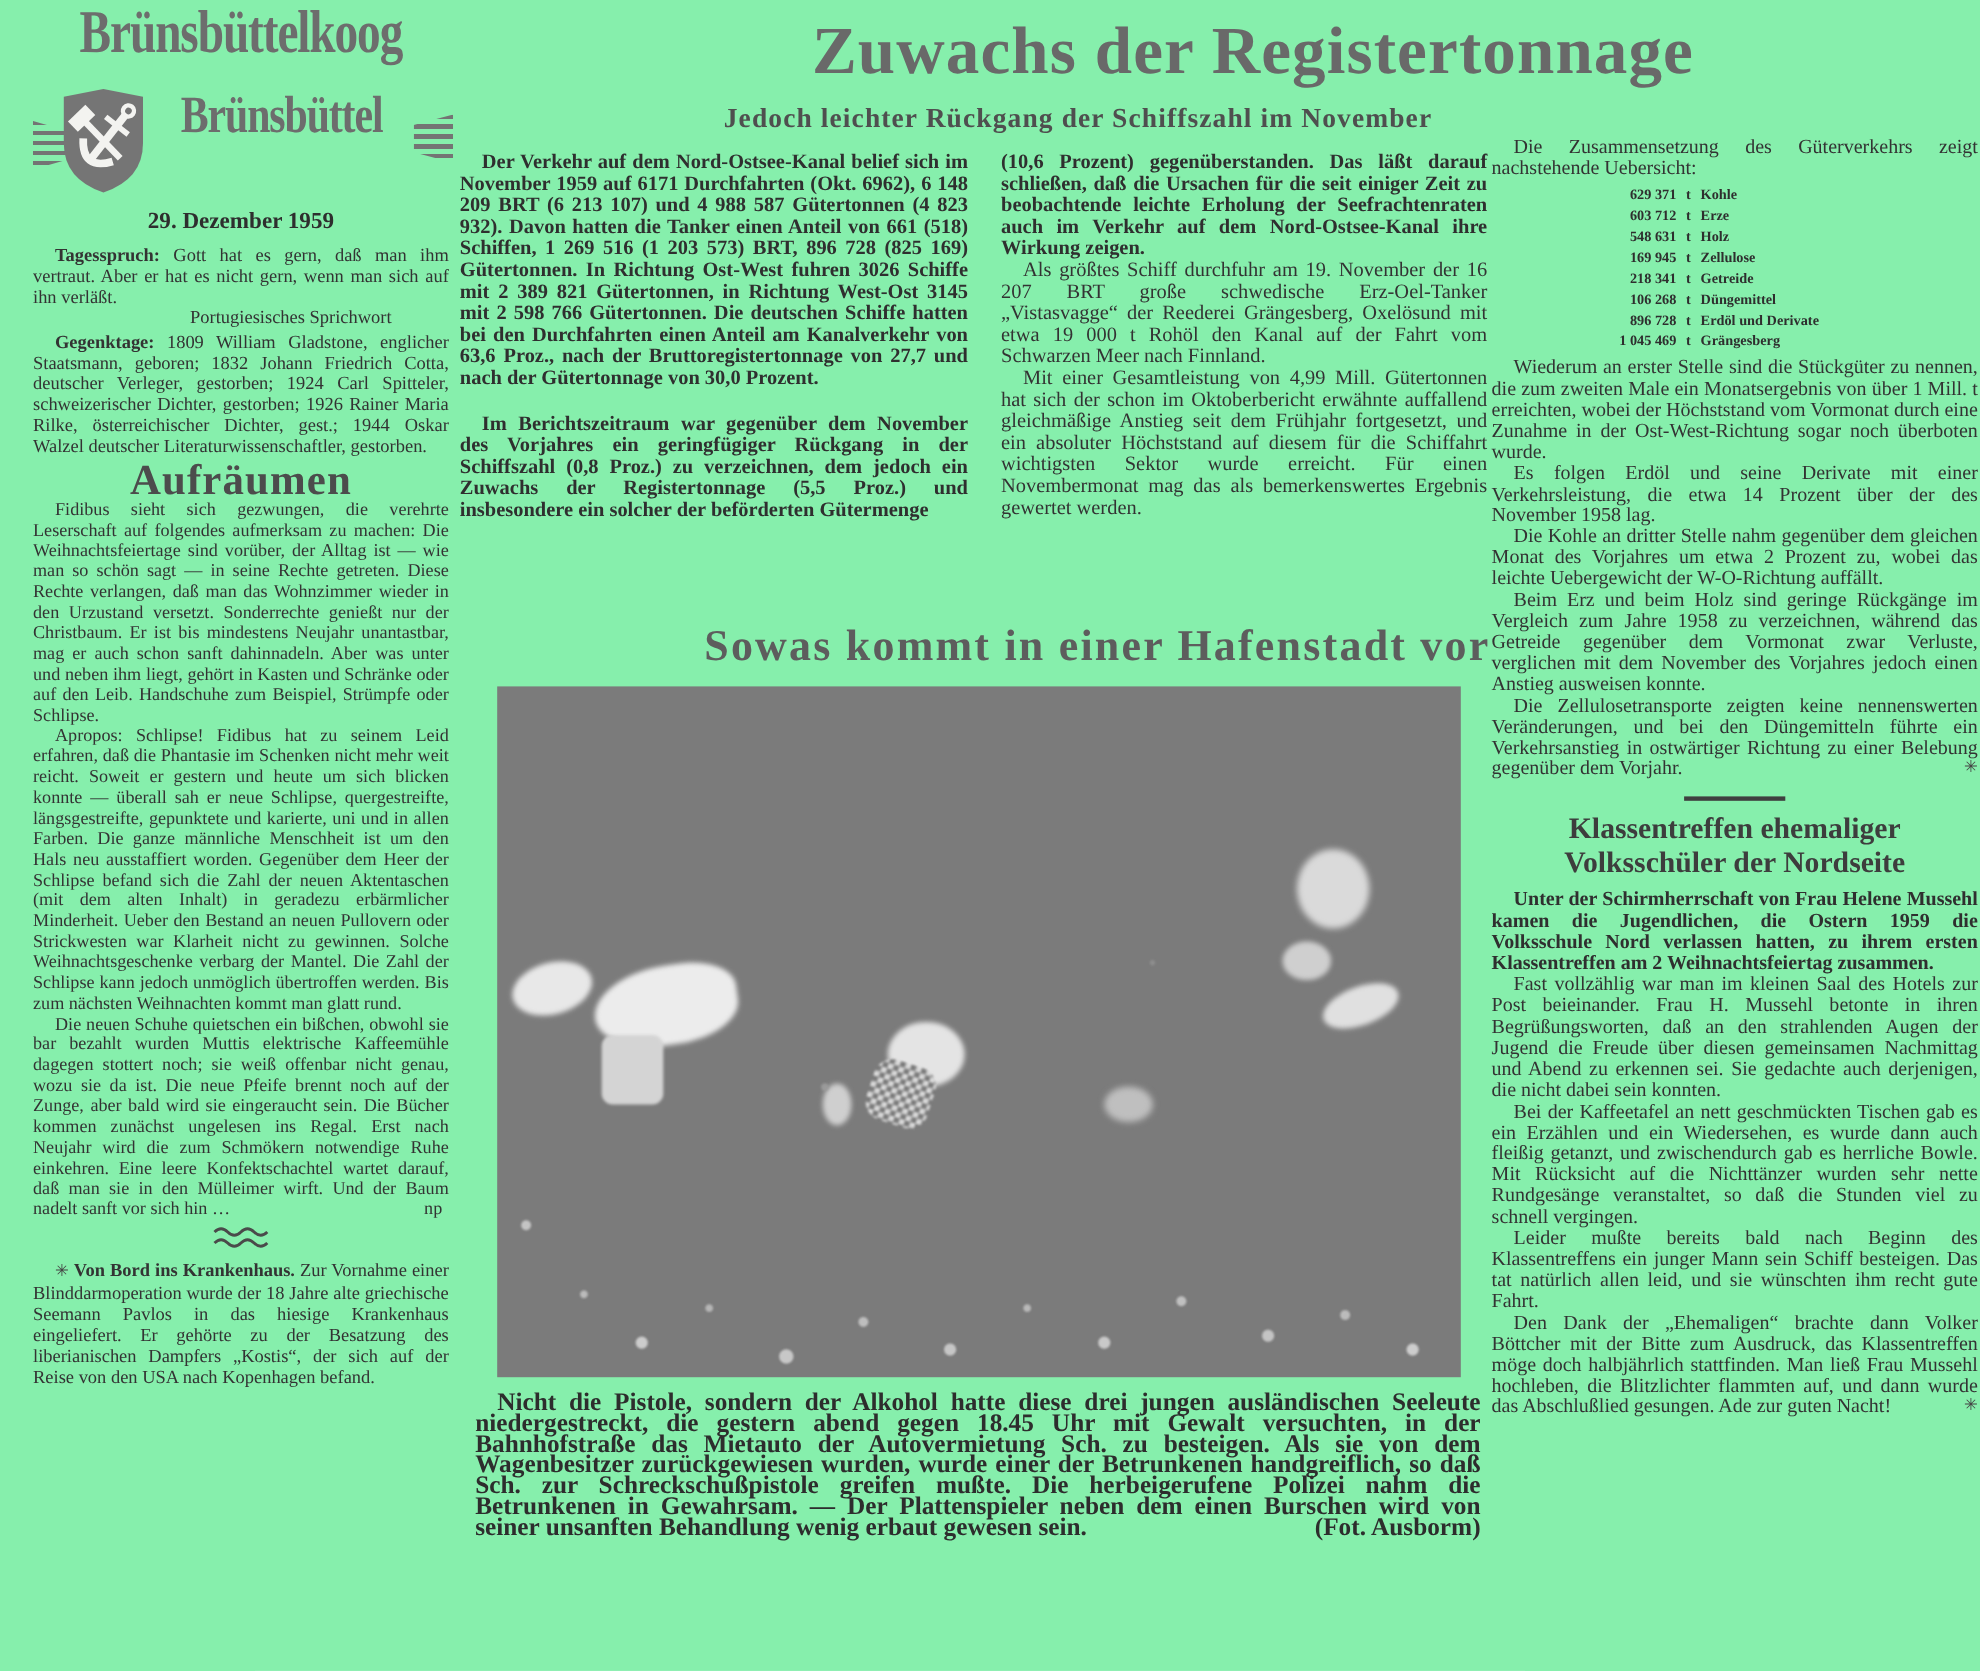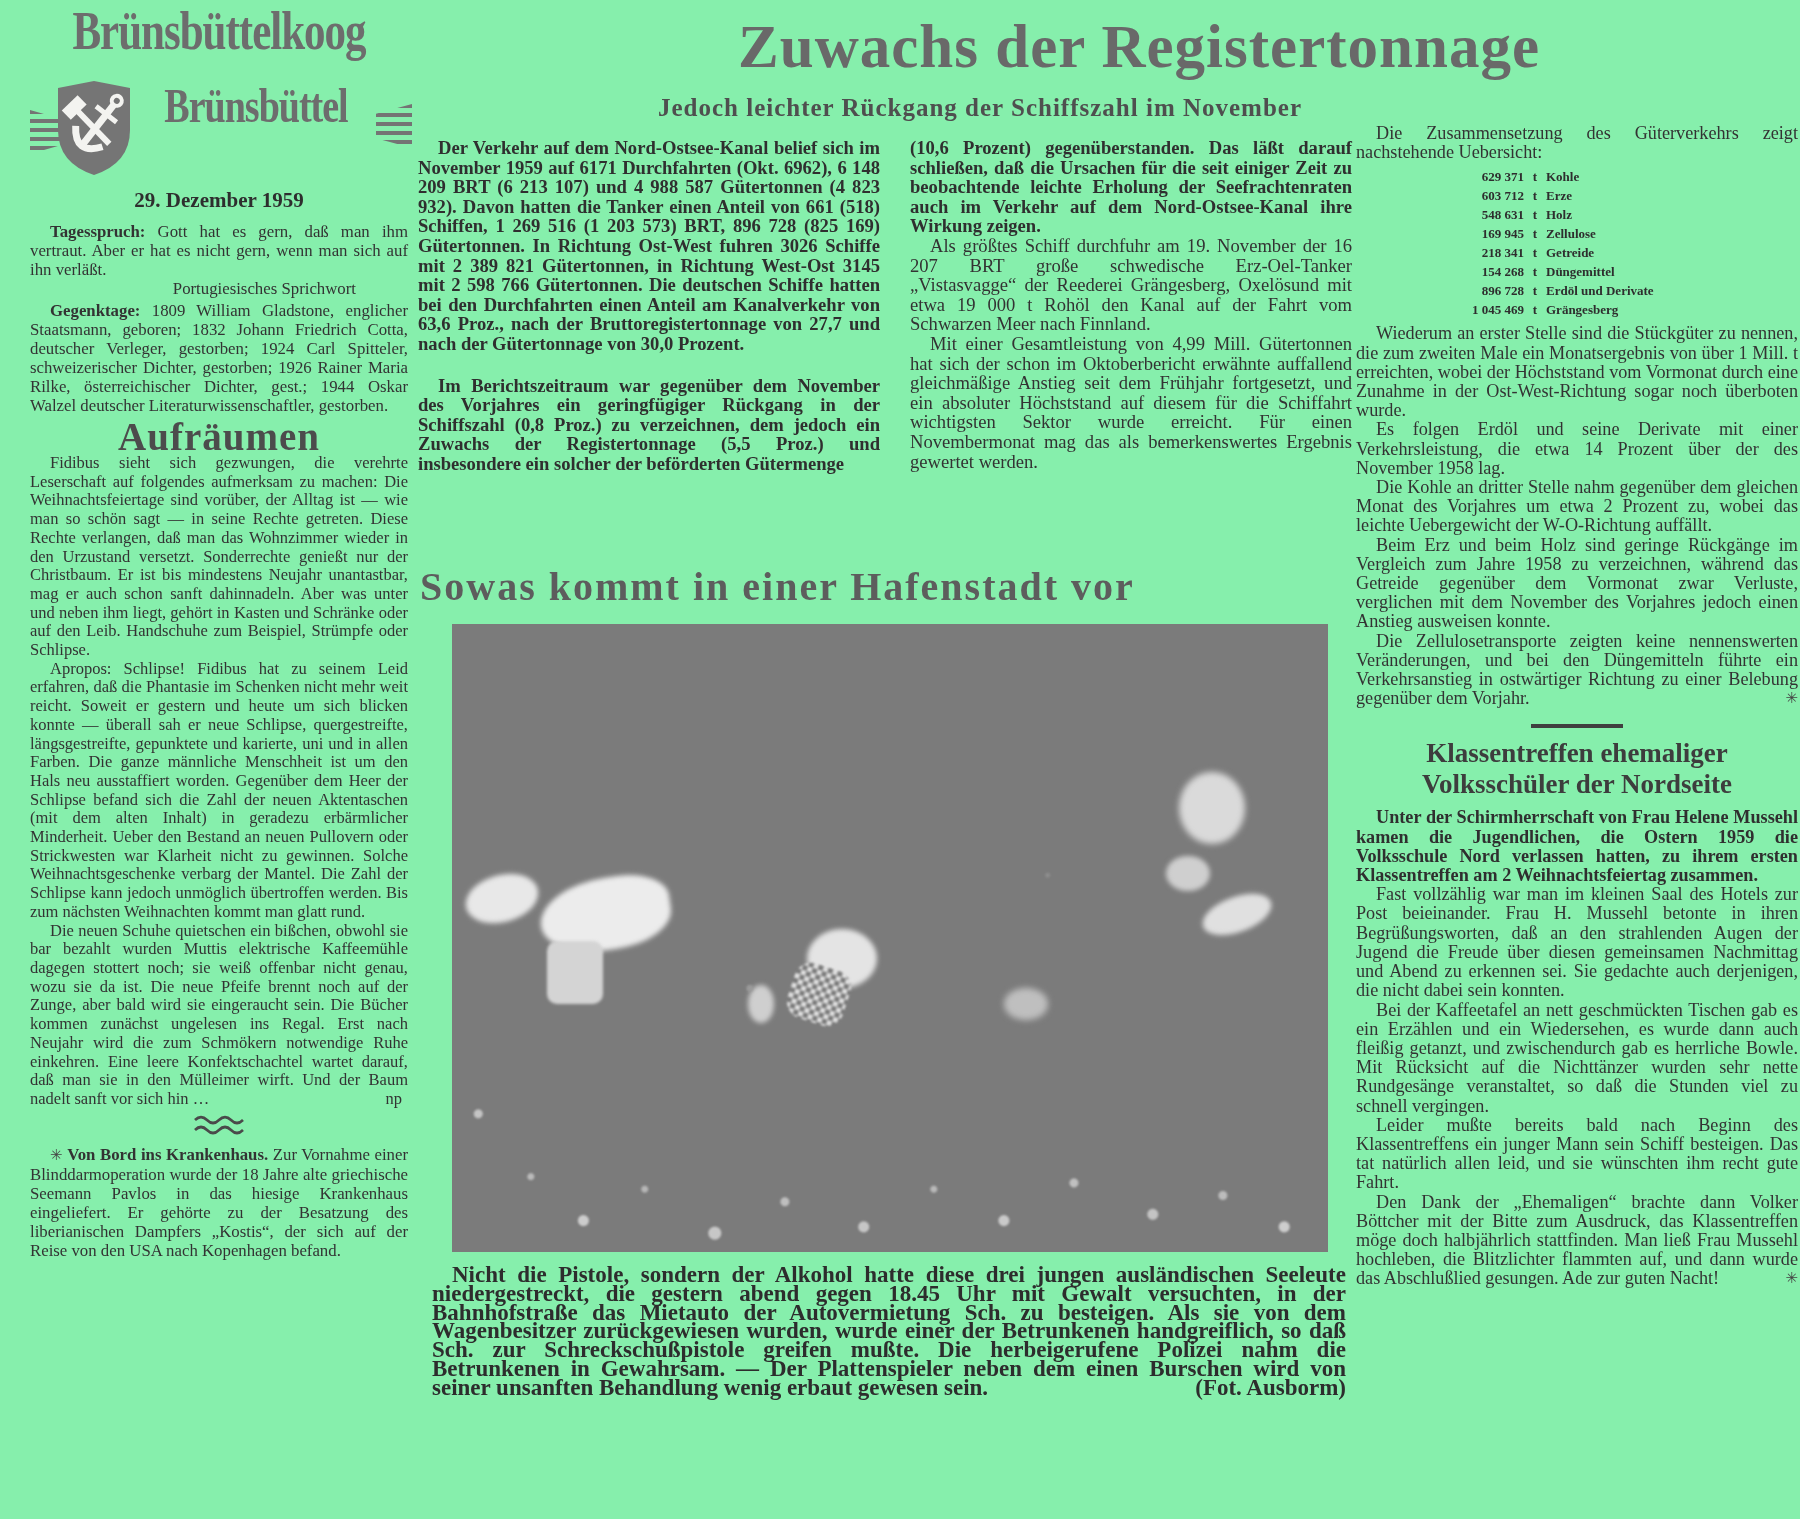--- a/index.html
+++ b/index.html
@@ -41,21 +41,21 @@
   #main-headline{left:420px; top:12px; width:1120px; text-align:right;
     font-weight:bold; font-size:61px; color:#696969; letter-spacing:1px; white-space:nowrap;}
   #main-subheadline{left:420px; top:94px; width:1120px; text-align:center;
     font-weight:bold; font-size:25px; color:#4f4f4f; letter-spacing:1px;}
   .mcol{top:138px; width:462px; font-size:18.6px; line-height:19.6px;}
   #mcol1{left:418px;}
   #mcol2{left:910px; width:442px;}
   .bold-lead{font-weight:bold; color:#2f2f2f;}
   .mcol p{margin-bottom:0;}
   .mcol .gap-top{margin-top:22px;}
-  #sowas-headline{left:420px; top:563px; width:935px; text-align:left;
+  #sowas-headline{left:420px; top:563px; width:935px; text-align:right;
     font-weight:bold; font-size:40px; color:#5d5d5d; letter-spacing:2px; white-space:nowrap;}
   
   #photo{left:452px; top:624px; width:876px; height:628px; background:#7b7b7b; overflow:hidden;}
   #photo::after{content:""; position:absolute; inset:0; filter:blur(1px); opacity:.9;
     background-image:
       radial-gradient(circle at 3% 78%, #cdcdcd 0 4px, transparent 5px),
       radial-gradient(circle at 9% 88%, #c2c2c2 0 3px, transparent 4px),
       radial-gradient(circle at 15% 95%, #d5d5d5 0 5px, transparent 6px),
       radial-gradient(circle at 22% 90%, #bdbdbd 0 3px, transparent 4px),
       radial-gradient(circle at 30% 97%, #d0d0d0 0 6px, transparent 7px),
@@ -203,21 +203,21 @@
           <span class="f-tons">169 945</span>
           <span class="f-unit">t</span>
           <span class="f-name">Zellulose</span>
         </div>
       <div class="f-row">
           <span class="f-tons">218 341</span>
           <span class="f-unit">t</span>
           <span class="f-name">Getreide</span>
         </div>
       <div class="f-row">
-          <span class="f-tons">154 268</span>
+          <span class="f-tons">106 268</span>
           <span class="f-unit">t</span>
           <span class="f-name">Düngemittel</span>
         </div>
       <div class="f-row">
           <span class="f-tons">896 728</span>
           <span class="f-unit">t</span>
           <span class="f-name">Erdöl und Derivate</span>
         </div>
       <div class="f-row">
           <span class="f-tons">1 045 469</span>

